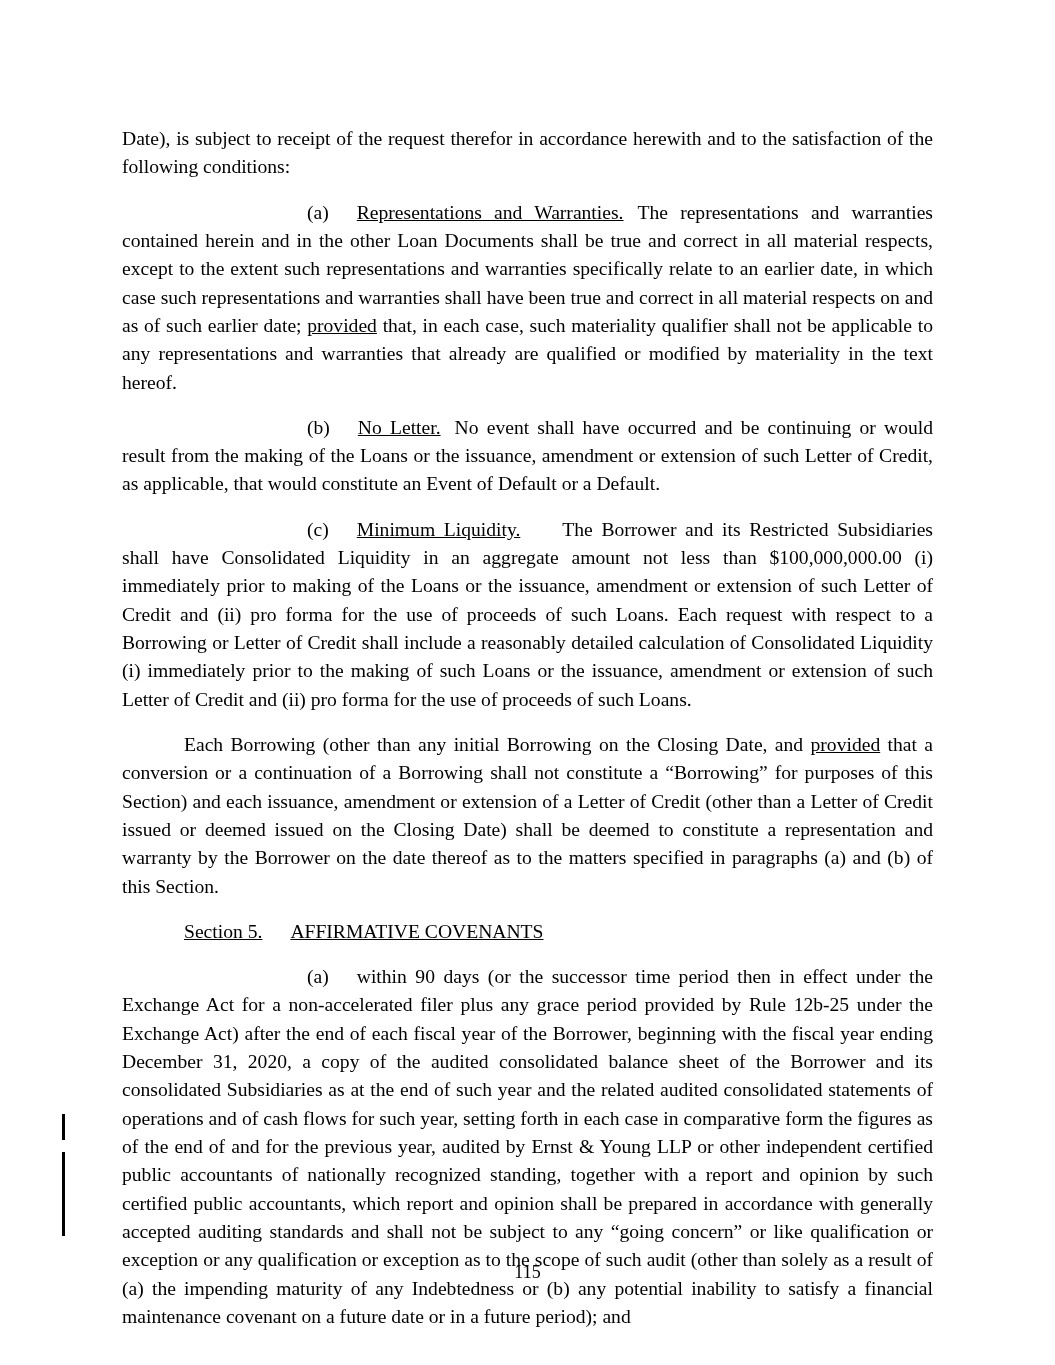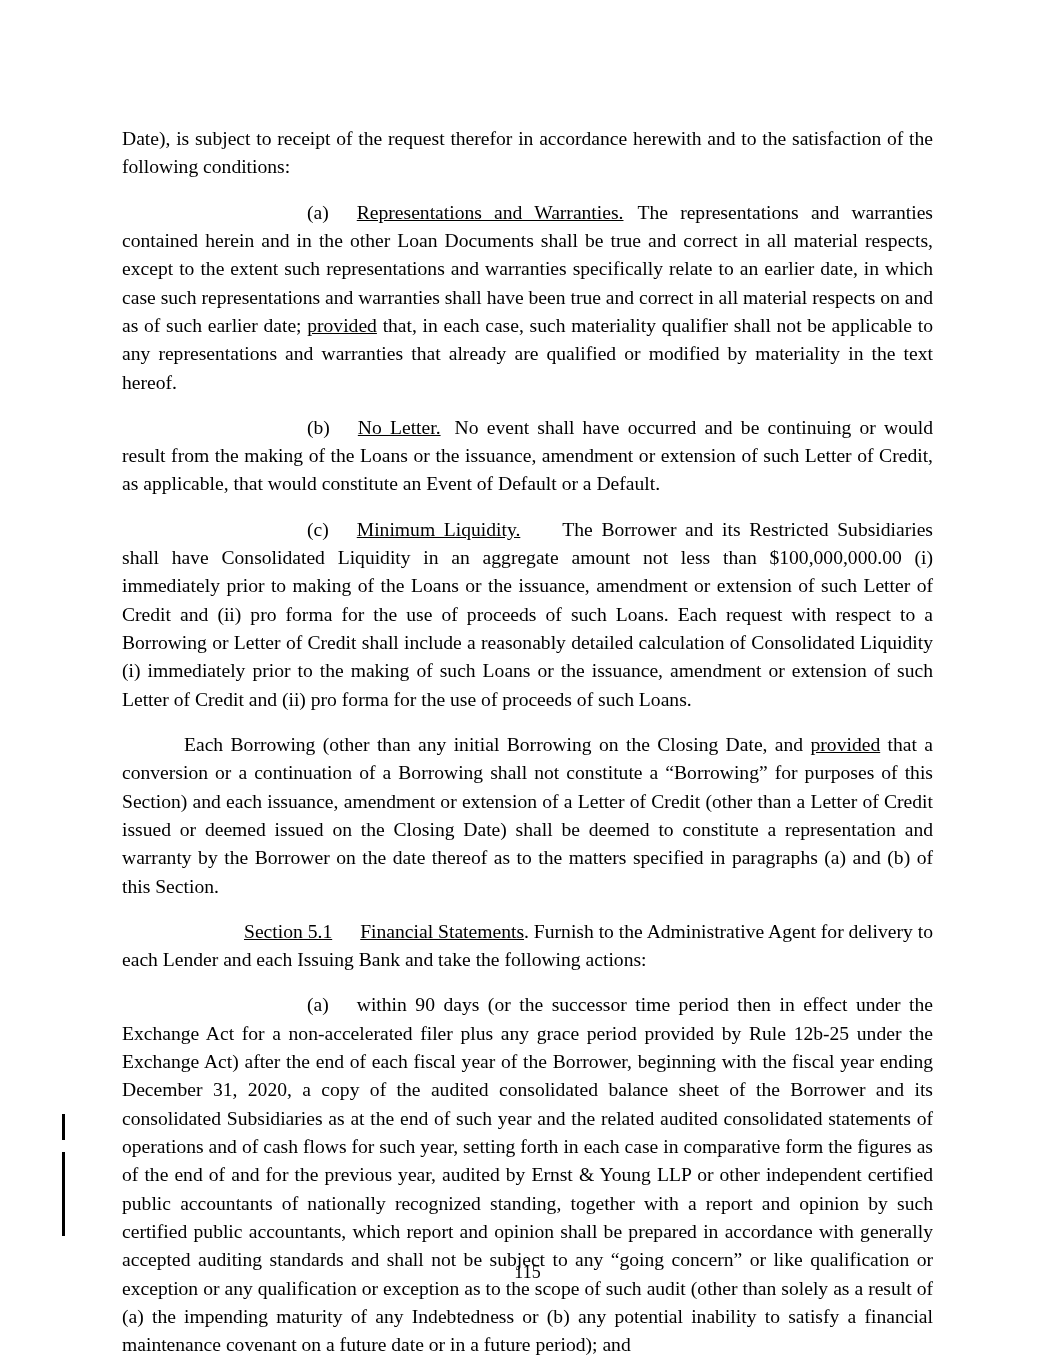--- a/index.html
+++ b/index.html
@@ -91,23 +91,23 @@
     <p>Date), is subject to receipt of the request therefor in accordance herewith and to the satisfaction of the following conditions:</p>
 
     <p class="sub-para"><span>(a)</span><span class="label-gap"></span><span class="u">Representations and Warranties.</span><span class="label-gap-sm"></span><span>The representations and warranties contained herein and in the other Loan Documents shall be true and correct in all material respects, except to the extent such representations and warranties specifically relate to an earlier date, in which case such representations and warranties shall have been true and correct in all material respects on and as of such earlier date;</span> <span class="u">provided</span> <span>that, in each case, such materiality qualifier shall not be applicable to any representations and warranties that already are qualified or modified by materiality in the text hereof.</span></p>
 
     <p class="sub-para"><span>(b)</span><span class="label-gap"></span><span class="u">No Letter.</span><span class="label-gap-sm"></span><span>No event shall have occurred and be continuing or would result from the making of the Loans or the issuance, amendment or extension of such Letter of Credit, as applicable, that would constitute an Event of Default or a Default.</span></p>
 
     <p class="sub-para"><span>(c)</span><span class="label-gap"></span><span class="u">Minimum Liquidity.</span><span class="label-gap-lg"></span><span>The Borrower and its Restricted Subsidiaries shall have Consolidated Liquidity in an aggregate amount not less than $100,000,000.00 (i) immediately prior to making of the Loans or the issuance, amendment or extension of such Letter of Credit and (ii) pro forma for the use of proceeds of such Loans. Each request with respect to a Borrowing or Letter of Credit shall include a reasonably detailed calculation of Consolidated Liquidity (i) immediately prior to the making of such Loans or the issuance, amendment or extension of such Letter of Credit and (ii) pro forma for the use of proceeds of such Loans.</span></p>
 
     <p class="indent-para"><span>Each Borrowing (other than any initial Borrowing on the Closing Date, and</span> <span class="u">provided</span> <span>that a conversion or a continuation of a Borrowing shall not constitute a “Borrowing” for purposes of this Section) and each issuance, amendment or extension of a Letter of Credit (other than a Letter of Credit issued or deemed issued on the Closing Date) shall be deemed to constitute a representation and warranty by the Borrower on the date thereof as to the matters specified in paragraphs (a) and (b) of this Section.</span></p>
 
+    <p class="section-head"><span class="u">Section 5.</span><span class="label-gap"></span><span class="u">AFFIRMATIVE COVENANTS</span></p>
 
 
-    <p class="sub-para-wide"><span class="u">Section 5.1</span><span class="label-gap"></span><span class="u">Financial Statements</span><span>. Furnish to the Administrative Agent for delivery to each Lender and each Issuing Bank and take the following actions:</span></p>
 
     <p class="sub-para"><span>(a)</span><span class="label-gap"></span><span>within 90 days (or the successor time period then in effect under the Exchange Act for a non-accelerated filer plus any grace period provided by Rule 12b-25 under the Exchange Act) after the end of each fiscal year of the Borrower, beginning with the fiscal year ending December 31, 2020, a copy of the audited consolidated balance sheet of the Borrower and its consolidated Subsidiaries as at the end of such year and the related audited consolidated statements of operations and of cash flows for such year, setting forth in each case in comparative form the figures as of the end of and for the previous year, audited by Ernst &amp; Young LLP or other independent certified public accountants of nationally recognized standing, together with a report and opinion by such certified public accountants, which report and opinion shall be prepared in accordance with generally accepted auditing standards and shall not be subject to any “going concern” or like qualification or exception or any qualification or exception as to the scope of such audit (other than solely as a result of (a) the impending maturity of any Indebtedness or (b) any potential inability to satisfy a financial maintenance covenant on a future date or in a future period); and</span></p>
 
   </div>
 
   <div class="page-number">115</div>
 
 </div>
 
 </body></html>

